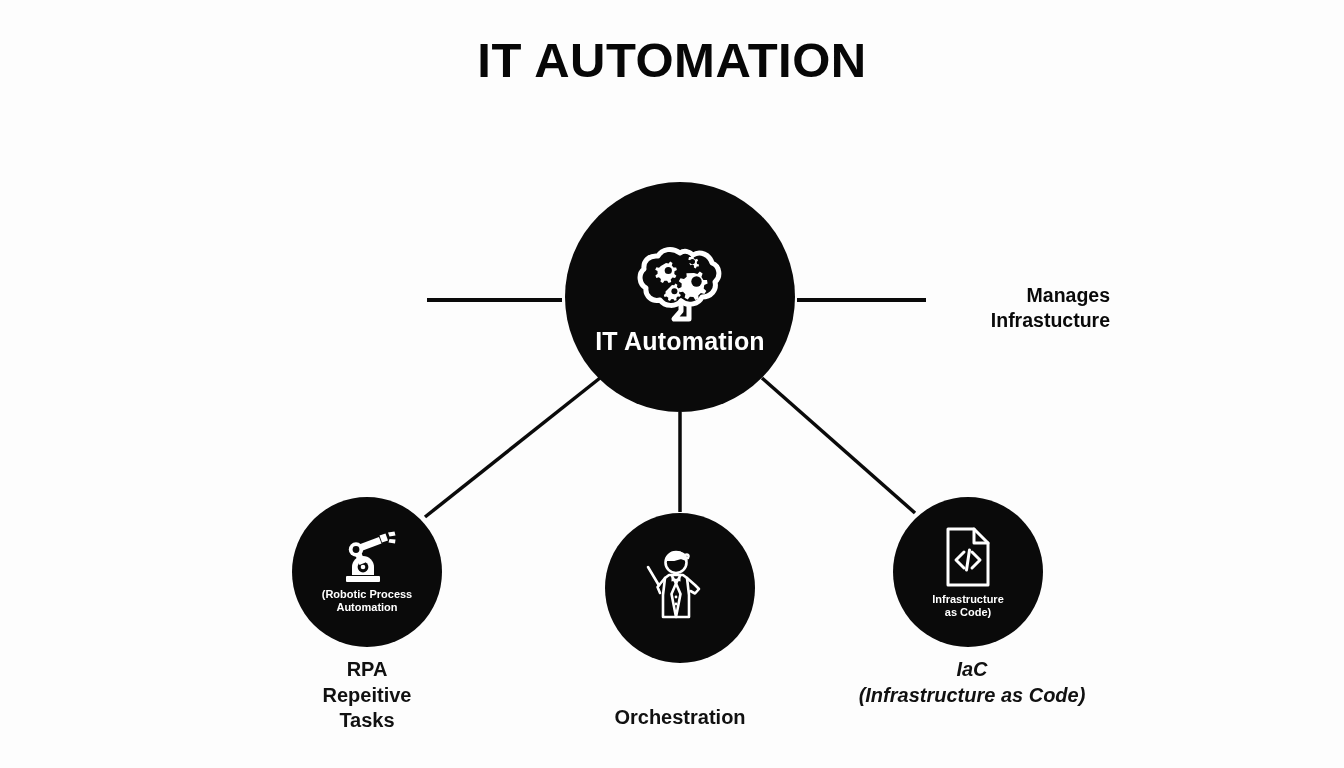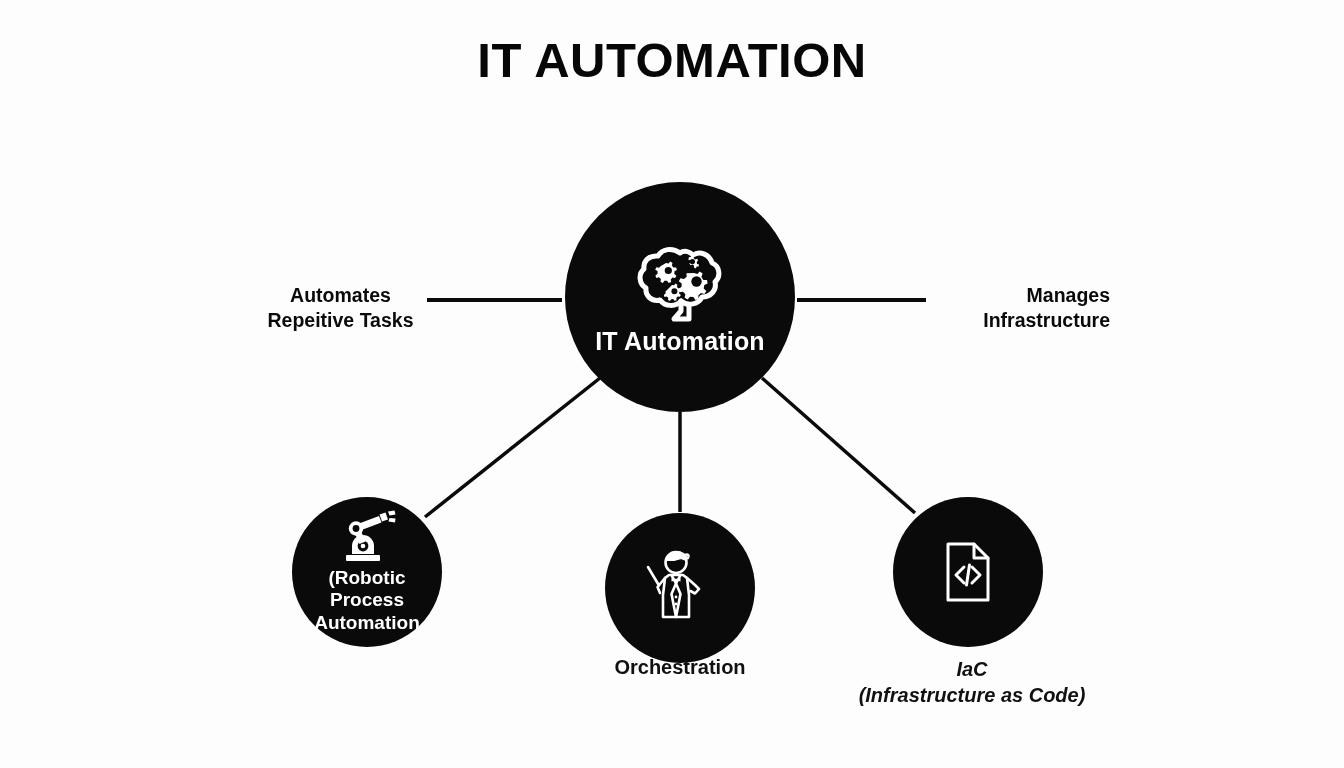--- a/index.html
+++ b/index.html
@@ -86,21 +86,21 @@
   .node-sub {
     width: 150px;
     height: 150px;
   }
   #node-rpa  { left: 292px; top: 497px; }
   #node-orch { left: 605px; top: 513px; }
   #node-iac  { left: 893px; top: 497px; }
 
   .sub-label {
     color: #ffffff;
-    font-size: 19px;
+    font-size: 11px;
     font-weight: 700;
     line-height: 1.16;
     text-align: center;
     margin-top: 5px;
     width: 140px;
   }
   .sub-label .l2 { display: block; }
 
   
   .side-label {
@@ -128,21 +128,21 @@
   .caption {
     position: absolute;
     font-size: 20px;
     font-weight: 700;
     line-height: 1.28;
     color: #111111;
     text-align: center;
   }
   .caption span { display: block; }
   #caption-rpa  { left: 287px; top: 657px; width: 160px; }
-  #caption-orch { left: 570px; top: 655px; width: 220px; }
+  #caption-orch { left: 570px; top: 705px; width: 220px; }
   #caption-iac  { left: 848px; top: 657px; width: 248px; font-style: italic; }
 
   .node-icon { display: block; line-height: 0; }
 </style>
 </head>
 <body>
 
 <div id="canvas">
 
   <div id="title-block">
@@ -187,28 +187,24 @@
           <circle cx="56.4" cy="16.6" r="2.6" fill="#0a0a0a"></circle>
 
           <path d="M36 40 l2.2 .3 1.2-1.8 2.0 1.2 -.5 2.1 1.5 1.7 2.1-.3 .6 2.1 -1.9 1.1 -.1 2.2 1.8 1.3 -1.1 1.9 -2.1-.4 -1.4 1.7 .3 2.1 -2.1 .6 -1.2-1.8 -2.2 .2 -1.1 1.8 -2.0-1.1 .3-2.1 -1.7-1.4 -2.1 .5 -.7-2.0 1.8-1.3 -.1-2.2z"></path>
           <circle cx="38.4" cy="46.3" r="3.0" fill="#0a0a0a"></circle>
         </g>
       </svg>
     </span>
     <span class="center-label">IT Automation</span>
   </div>
 
-  <div class="side-label" id="label-left">
-    <span>Automates</span>
-    <span>Repeitive Tasks</span>
-  </div>
 
   <div class="side-label" id="label-right">
     <span>Manages</span>
-    <span>Infrastructure</span>
+    <span>Infrastucture</span>
   </div>
 
   <div class="node node-sub" id="node-rpa">
     <span class="node-icon">
       <svg width="64" height="52" viewBox="0 0 64 52" aria-hidden="true">
         <g fill="#ffffff">
 
           <rect x="11" y="45" width="34" height="6" rx="1"></rect>
 
           <path d="M17 44 L17 36 A11 11 0 0 1 39 36 L39 44 Z"></path>
@@ -277,22 +273,31 @@
       <svg width="52" height="62" viewBox="0 0 52 62" aria-hidden="true">
         <g fill="none" stroke="#ffffff" stroke-width="3" stroke-linejoin="round" stroke-linecap="round">
           <path d="M6 3 L32 3 L46 17 L46 59 L6 59 Z"></path>
           <path d="M32 3 L32 17 L46 17"></path>
           <path d="M22 26 L14 34 L22 42"></path>
           <path d="M30 26 L38 34 L30 42"></path>
           <path d="M27.5 24 L24.5 44"></path>
         </g>
       </svg>
     </span>
-  </div>
-
+    <span class="sub-label">
+      <span class="l1">Infrastructure</span>
+      <span class="l2">as Code)</span>
+    </span>
+  </div>
+
+  <div class="caption" id="caption-rpa">
+    <span>RPA</span>
+    <span>Repeitive</span>
+    <span>Tasks</span>
+  </div>
 
   <div class="caption" id="caption-orch">
     <span>Orchestration</span>
   </div>
 
   <div class="caption" id="caption-iac">
     <span>IaC</span>
     <span>(Infrastructure as Code)</span>
   </div>
 

